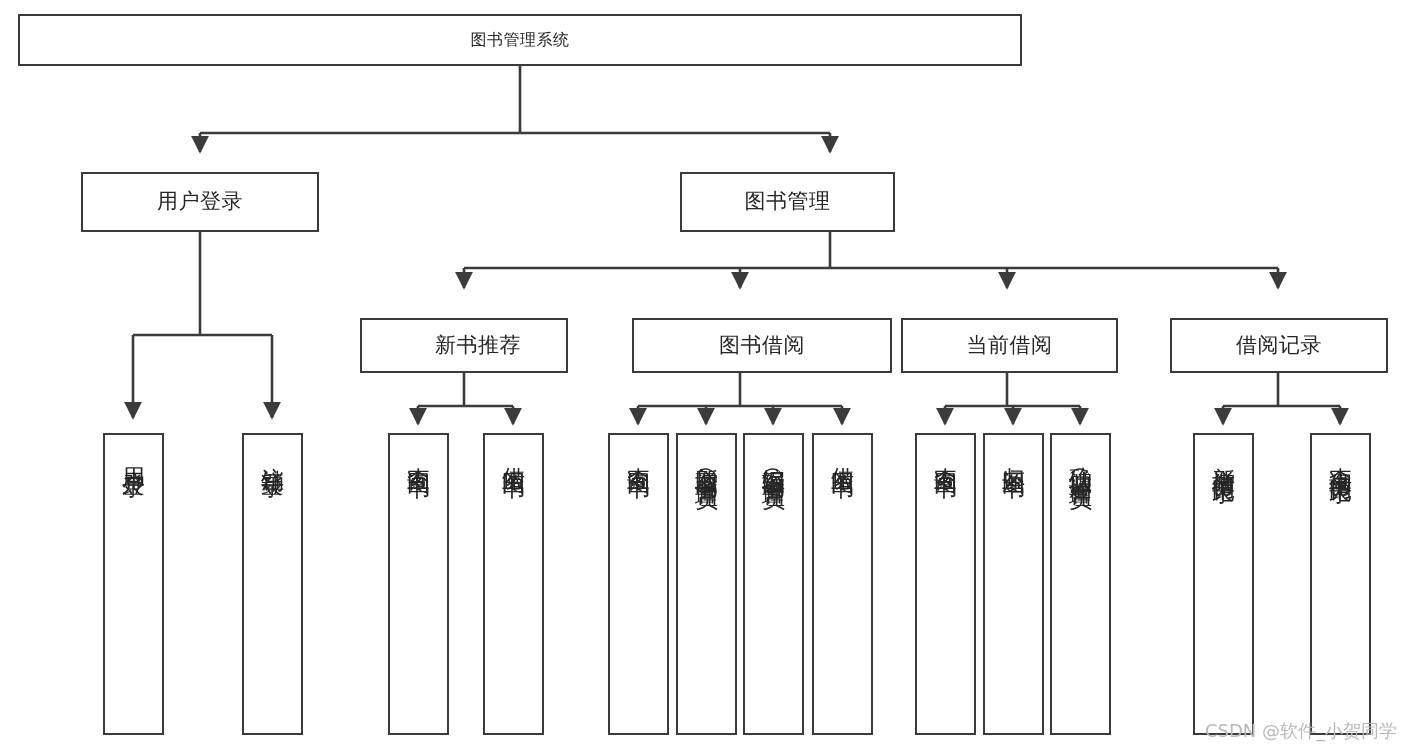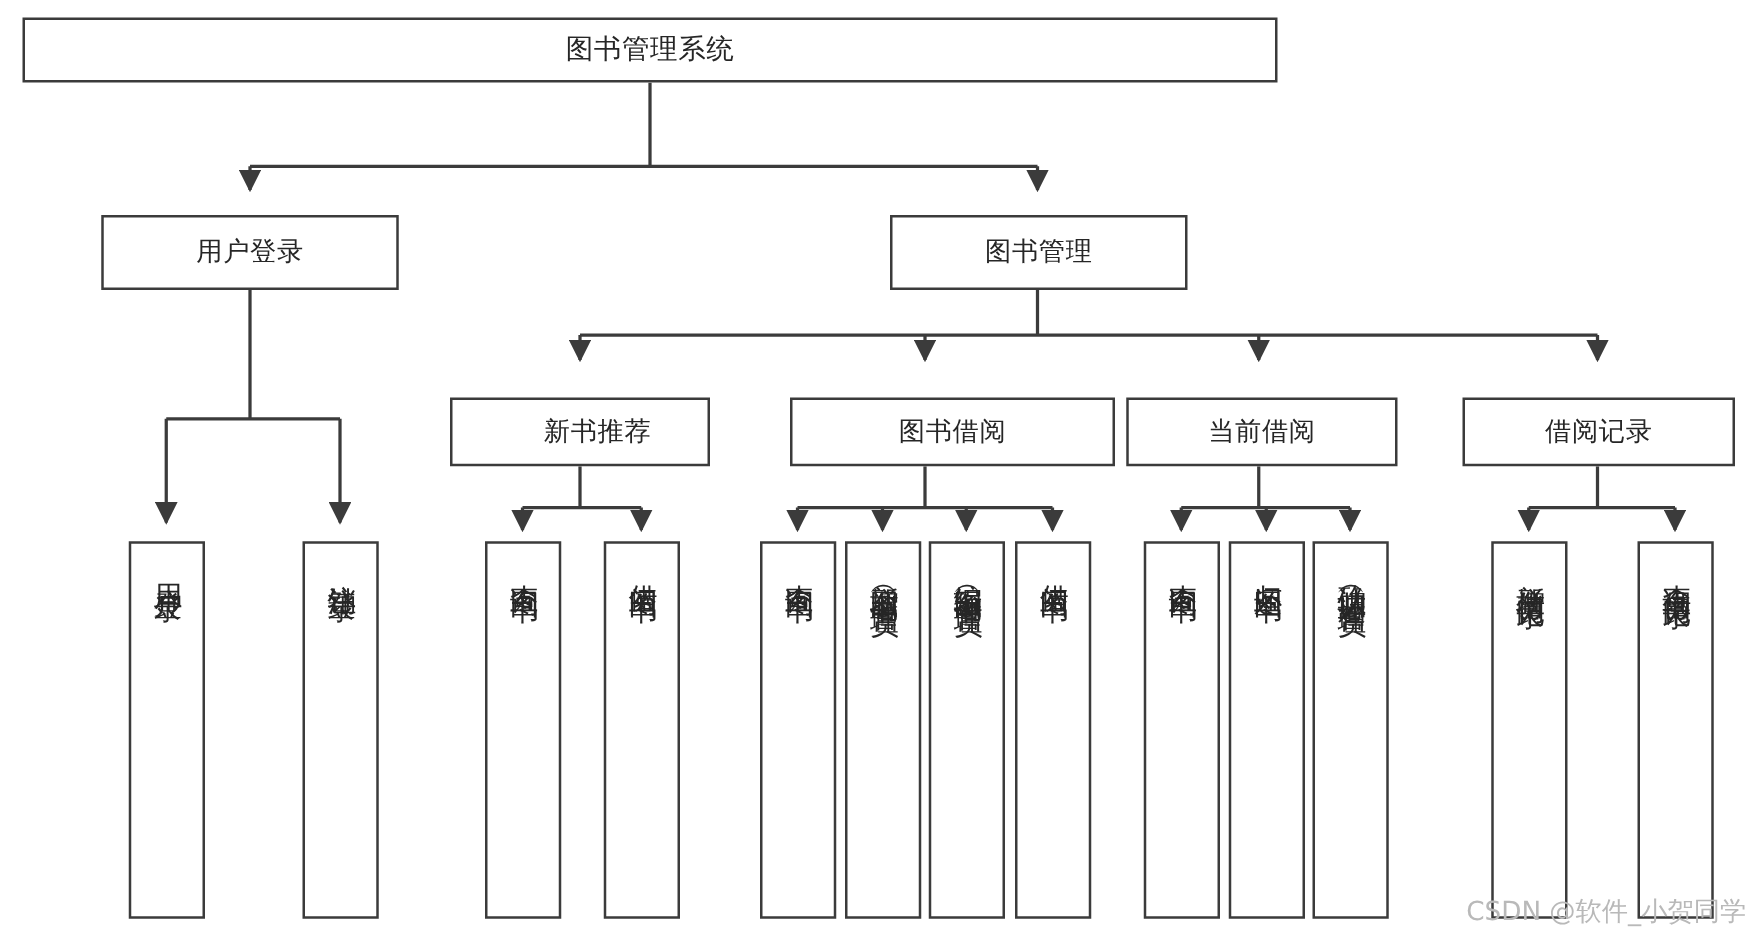--- a/index.html
+++ b/index.html
@@ -43,41 +43,41 @@
     line-height: 1.12;
     color: #262626;
   }
   
   .node.horiz .node-label {
     font-size: 21px;
     letter-spacing: 0.5px;
     white-space: nowrap;
   }
   .node.root .node-label {
-    font-size: 22px;
+    font-size: 16px;
   }
   
   .node.vert {
     align-items: flex-start;
     justify-content: center;
     padding-top: 14px;
   }
   .node.vert .node-label {
     writing-mode: vertical-rl;
     text-orientation: upright;
     font-size: 23px;
     line-height: 1.0;
     letter-spacing: 3px;
     white-space: nowrap;
   }
   .watermark {
     position: absolute;
     right: 8px;
     bottom: 4px;
-    font-size: 21px;
+    font-size: 18px;
     color: #b9b9b9;
     white-space: nowrap;
     font-family: "DejaVu Sans", "Liberation Sans", sans-serif;
   }
 </style>
 </head>
 <body>
 
 <div id="diagram-root">
 
@@ -131,21 +131,21 @@
     </g>
   </svg>
 
   <div class="node horiz root" style="left:18px; top:14px; width:1004px; height:52px;">
     <span class="node-label">图书管理系统</span>
   </div>
 
   <div class="node horiz" style="left:81px; top:172px; width:238px; height:60px;">
     <span class="node-label">用户登录</span>
   </div>
-  <div class="node horiz" style="left:712px; top:172px; width:238px; height:60px;">
+  <div class="node horiz" style="left:680px; top:172px; width:215px; height:60px;">
     <span class="node-label">图书管理</span>
   </div>
 
   <div class="node horiz" style="left:360px; top:318px; width:208px; height:55px;padding-left:28px;">
     <span class="node-label">新书推荐</span>
   </div>
   <div class="node horiz" style="left:632px; top:318px; width:260px; height:55px;">
     <span class="node-label">图书借阅</span>
   </div>
   <div class="node horiz" style="left:1170px; top:318px; width:218px; height:55px;">

